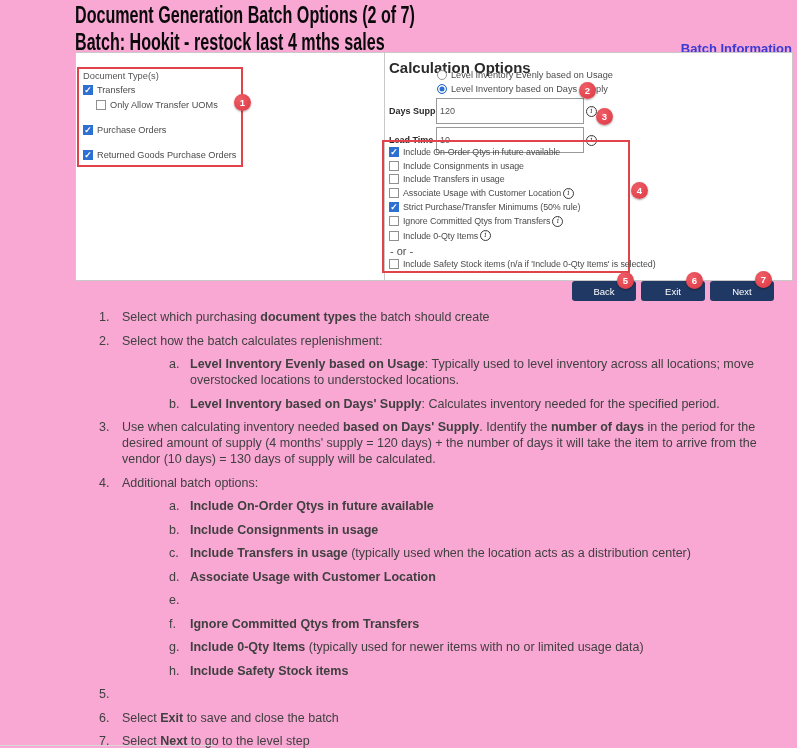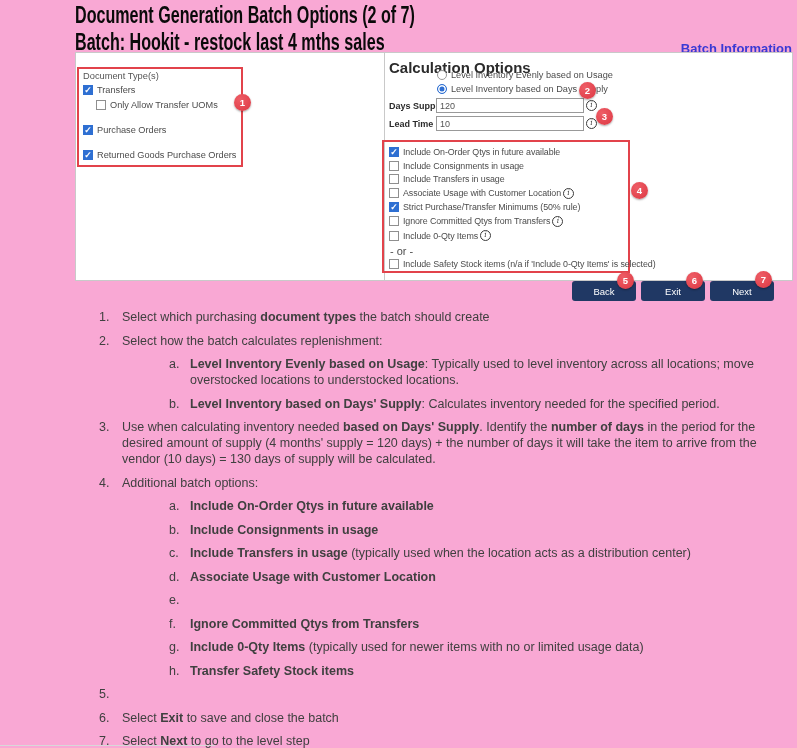--- a/index.html
+++ b/index.html
@@ -36,21 +36,21 @@
   .calc-legend{position:absolute;left:313px;top:6px;font-weight:700;font-size:15px;color:#2b2b2b;}
   .radio-rows{position:absolute;left:361px;top:17px;}
   .radio-rows .row{margin-bottom:4px;}
   .radio{width:10px;height:10px;border-radius:50%;border:1px solid #9a9a9a;box-sizing:border-box;
          margin-right:4px;background:#fff;flex:0 0 auto;cursor:pointer;}
   .radio.selected{border-color:#2e6fd2;background:#2e6fd2;box-shadow:inset 0 0 0 1.5px #fff;}
 
   .field-rows{position:absolute;left:313px;top:45px;}
   .field-row{display:flex;align-items:center;margin-bottom:3px;}
   .field-label{width:47px;font-weight:700;font-size:9px;color:#2b2b2b;white-space:nowrap;}
-  .field-input{width:148px;height:15px;border:1px solid #999;font-size:9px;color:#555;
+  .field-input{width:148px;height:26px;border:1px solid #999;font-size:9px;color:#555;
                padding:0 0 0 3px;box-sizing:border-box;background:#fff;font-family:inherit;}
   .info{width:9px;height:9px;border:1px solid #3b3b3b;border-radius:50%;font-size:7.5px;
         line-height:8px;text-align:center;color:#3b3b3b;margin-left:2px;flex:0 0 auto;
         font-family:"DejaVu Serif",serif;font-style:italic;cursor:pointer;}
 
   .options-box{position:absolute;left:306px;top:87px;width:248px;height:133px;border:2px solid #e2434b;
                box-sizing:border-box;padding:5px 0 0 5px;}
   .options-box .row{margin-bottom:3.5px;}
   .options-box .lbl{font-size:8.9px;letter-spacing:-.1px;}
   .separator{font-size:11px;color:#4c4c4c;margin:2px 0 2px 1px;}
@@ -234,21 +234,21 @@
       <div class="ins-item sub">
         <span class="n">f.</span>
         <span class="t"><span class="b">Ignore Committed Qtys from Transfers</span></span>
       </div>
       <div class="ins-item sub">
         <span class="n">g.</span>
         <span class="t"><span class="b">Include 0-Qty Items</span><span> (typically used for newer items with no or limited usage data)</span></span>
       </div>
       <div class="ins-item sub">
         <span class="n">h.</span>
-        <span class="t"><span class="b">Transfer Safety Stock items</span></span>
+        <span class="t"><span class="b">Include Safety Stock items</span></span>
       </div>
       <div class="ins-item">
         <span class="n">5.</span>
       </div>
       <div class="ins-item">
         <span class="n">6.</span>
         <span class="t"><span>Select </span><span class="b">Exit</span><span> to save and close the batch</span></span>
       </div>
       <div class="ins-item">
         <span class="n">7.</span>

